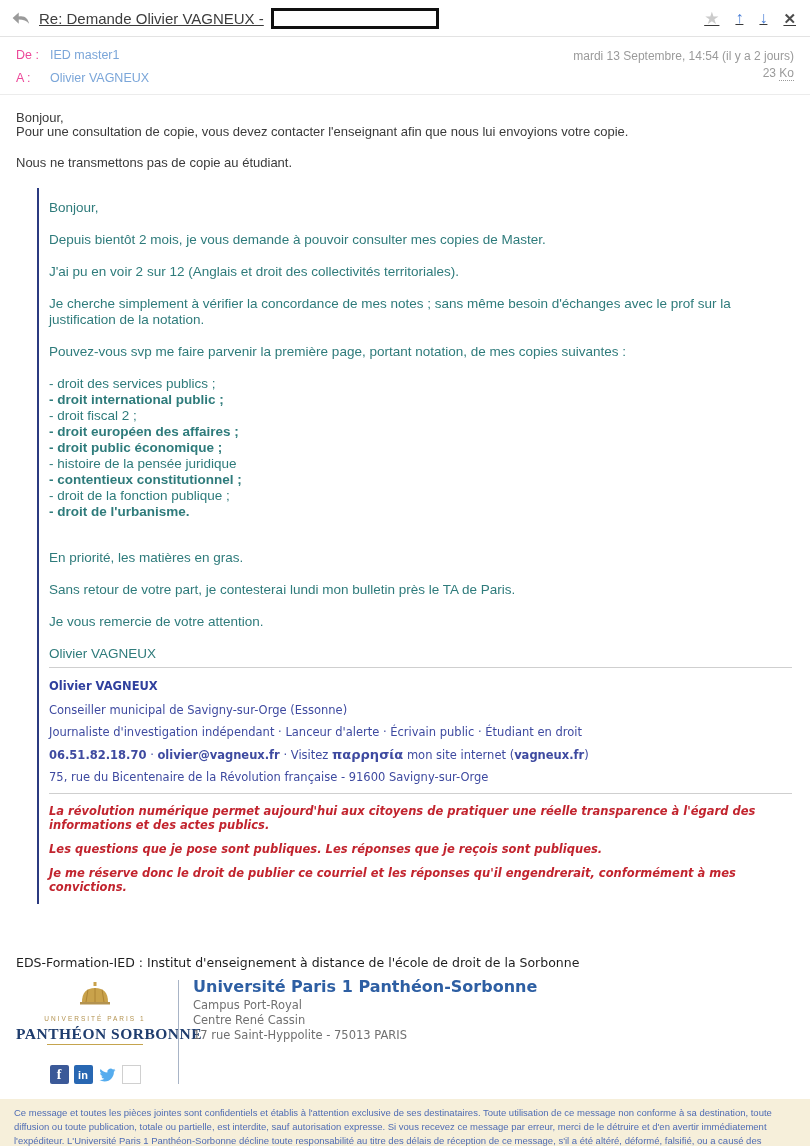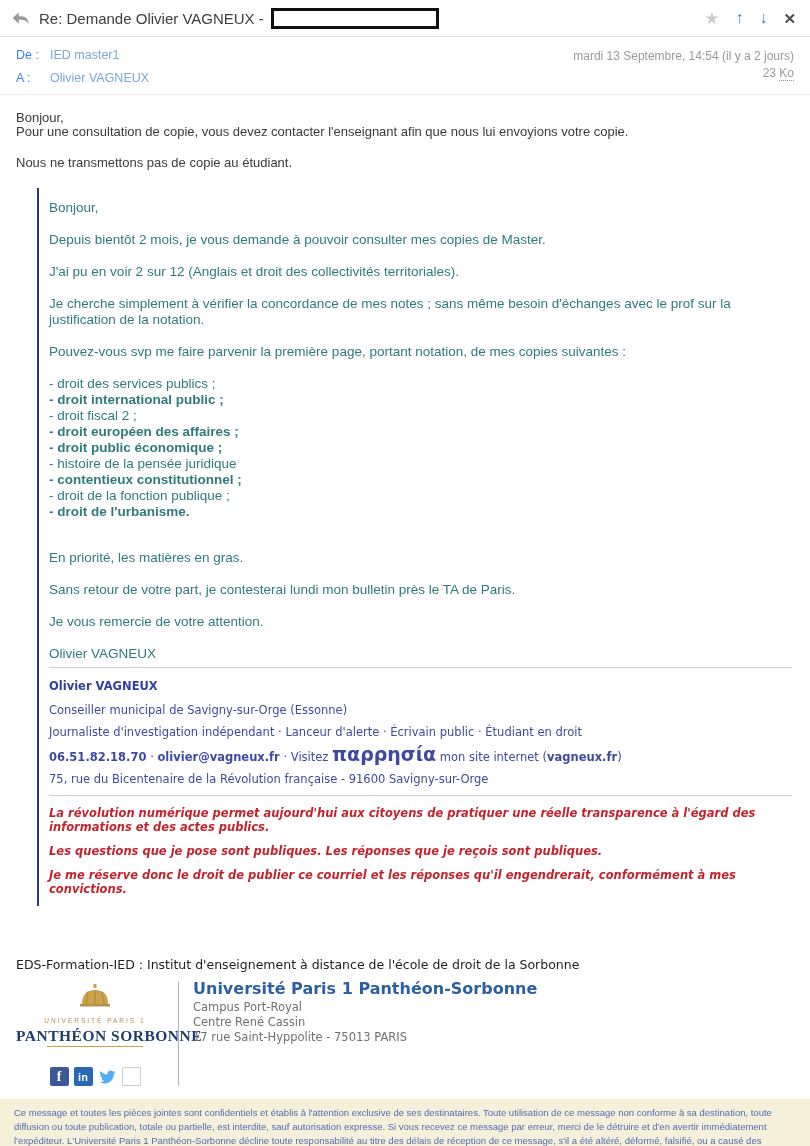--- a/index.html
+++ b/index.html
@@ -4,36 +4,36 @@
 <style>
   * { margin:0; padding:0; box-sizing:border-box; }
   html,body { background:#fff; }
   .page {
     position:relative; width:810px; height:1146px; margin:0 auto;
     background:#fff; overflow:hidden;
     font-family:"Liberation Sans", sans-serif; color:#3a3a3a;
   }
 
   
-  .titlebar { display:flex; align-items:center; height:37px; padding:0 14px 0 12px; border-bottom:1px solid #e3e3e3; }
+  .titlebar { display:flex; align-items:center; height:37px; padding:0 14px 0 12px; border-bottom:1px solid #e3e3e3;text-decoration:underline; }
   .reply-ic { width:18px; height:14px; flex:0 0 auto; }
   .reply-ic svg { width:18px; height:14px; fill:#9a9a9a; }
   .title-text { font-size:15px; color:#3d3d3d; margin-left:9px; white-space:nowrap; }
   .redaction { display:inline-block; width:168px; height:21px; border:3px solid #101010; background:#fff; margin-left:7px; vertical-align:middle; }
   .tb-spacer { flex:1; }
   .tb-ic { font-size:16px; margin-left:16px; cursor:default; line-height:1; }
   .ic-star { color:#cbcbcb; font-size:17px; }
   .ic-up, .ic-down { color:#4a7fd6; font-weight:bold; }
   .ic-close { color:#4d4d4d; font-size:15px; font-weight:bold; }
 
   
   .mailhead { display:flex; padding:11px 16px 9px 16px; border-bottom:1px solid #ececec; }
   .head-left { flex:1; }
   .head-row { display:flex; margin-bottom:9px; font-size:12.5px; }
-  .head-label { width:34px; color:#3b82f6; }
+  .head-label { width:34px; color:#ec4899; }
   .head-link { color:#7ba6d9; cursor:pointer; }
   .head-right { text-align:right; font-size:12px; color:#9a9a9a; line-height:17px; }
   .size-unit { border-bottom:1px dotted #9a9a9a; }
 
   
   .mailbody { padding:16px 16px 0 16px; font-size:13px; line-height:14px; }
   .mailbody p { margin:0 0 17px 0; }
   .mail-link { color:#6fa0d8; cursor:pointer; }
   .wrote-line { margin-top:30px; }
 
@@ -43,21 +43,21 @@
   .q-list { margin:14px 0 30px 0; }
   .q-li { line-height:16px; }
   .bold { font-weight:bold; }
   .quote hr { border:none; border-top:1px solid #cfcfcf; margin:5px 2px 10px 0; }
 
   
   .sig { font-family:"DejaVu Sans", sans-serif; font-size:11.5px; color:#3e4aa0; }
   .sig-name { font-weight:bold; color:#30409e; margin:4px 0 10px 0; }
   .sig-line { margin:0 0 9px 0; line-height:13px; }
   .sig b { font-weight:bold; }
-  .greek { font-weight:bold; font-size:19px; }
+  .greek { font-weight:bold; font-size:13px; }
   .legal { font-family:"DejaVu Sans", sans-serif; font-size:11.5px; font-weight:bold; font-style:italic; color:#c2242e; margin:0 0 10px 0; line-height:14px; }
 
   
   .sender-block { margin:52px 0 0 16px; font-family:"DejaVu Sans", sans-serif; }
   .sender-role { font-style:italic; color:#2e3a72; font-size:12.5px; margin-bottom:5px; }
   .sender-dept { color:#1d1d1d; font-size:12.5px; }
 
   
   .univ-block { display:flex; margin:10px 0 0 16px; min-height:96px; }
   .univ-left { width:158px; text-align:center; padding-top:2px; }

